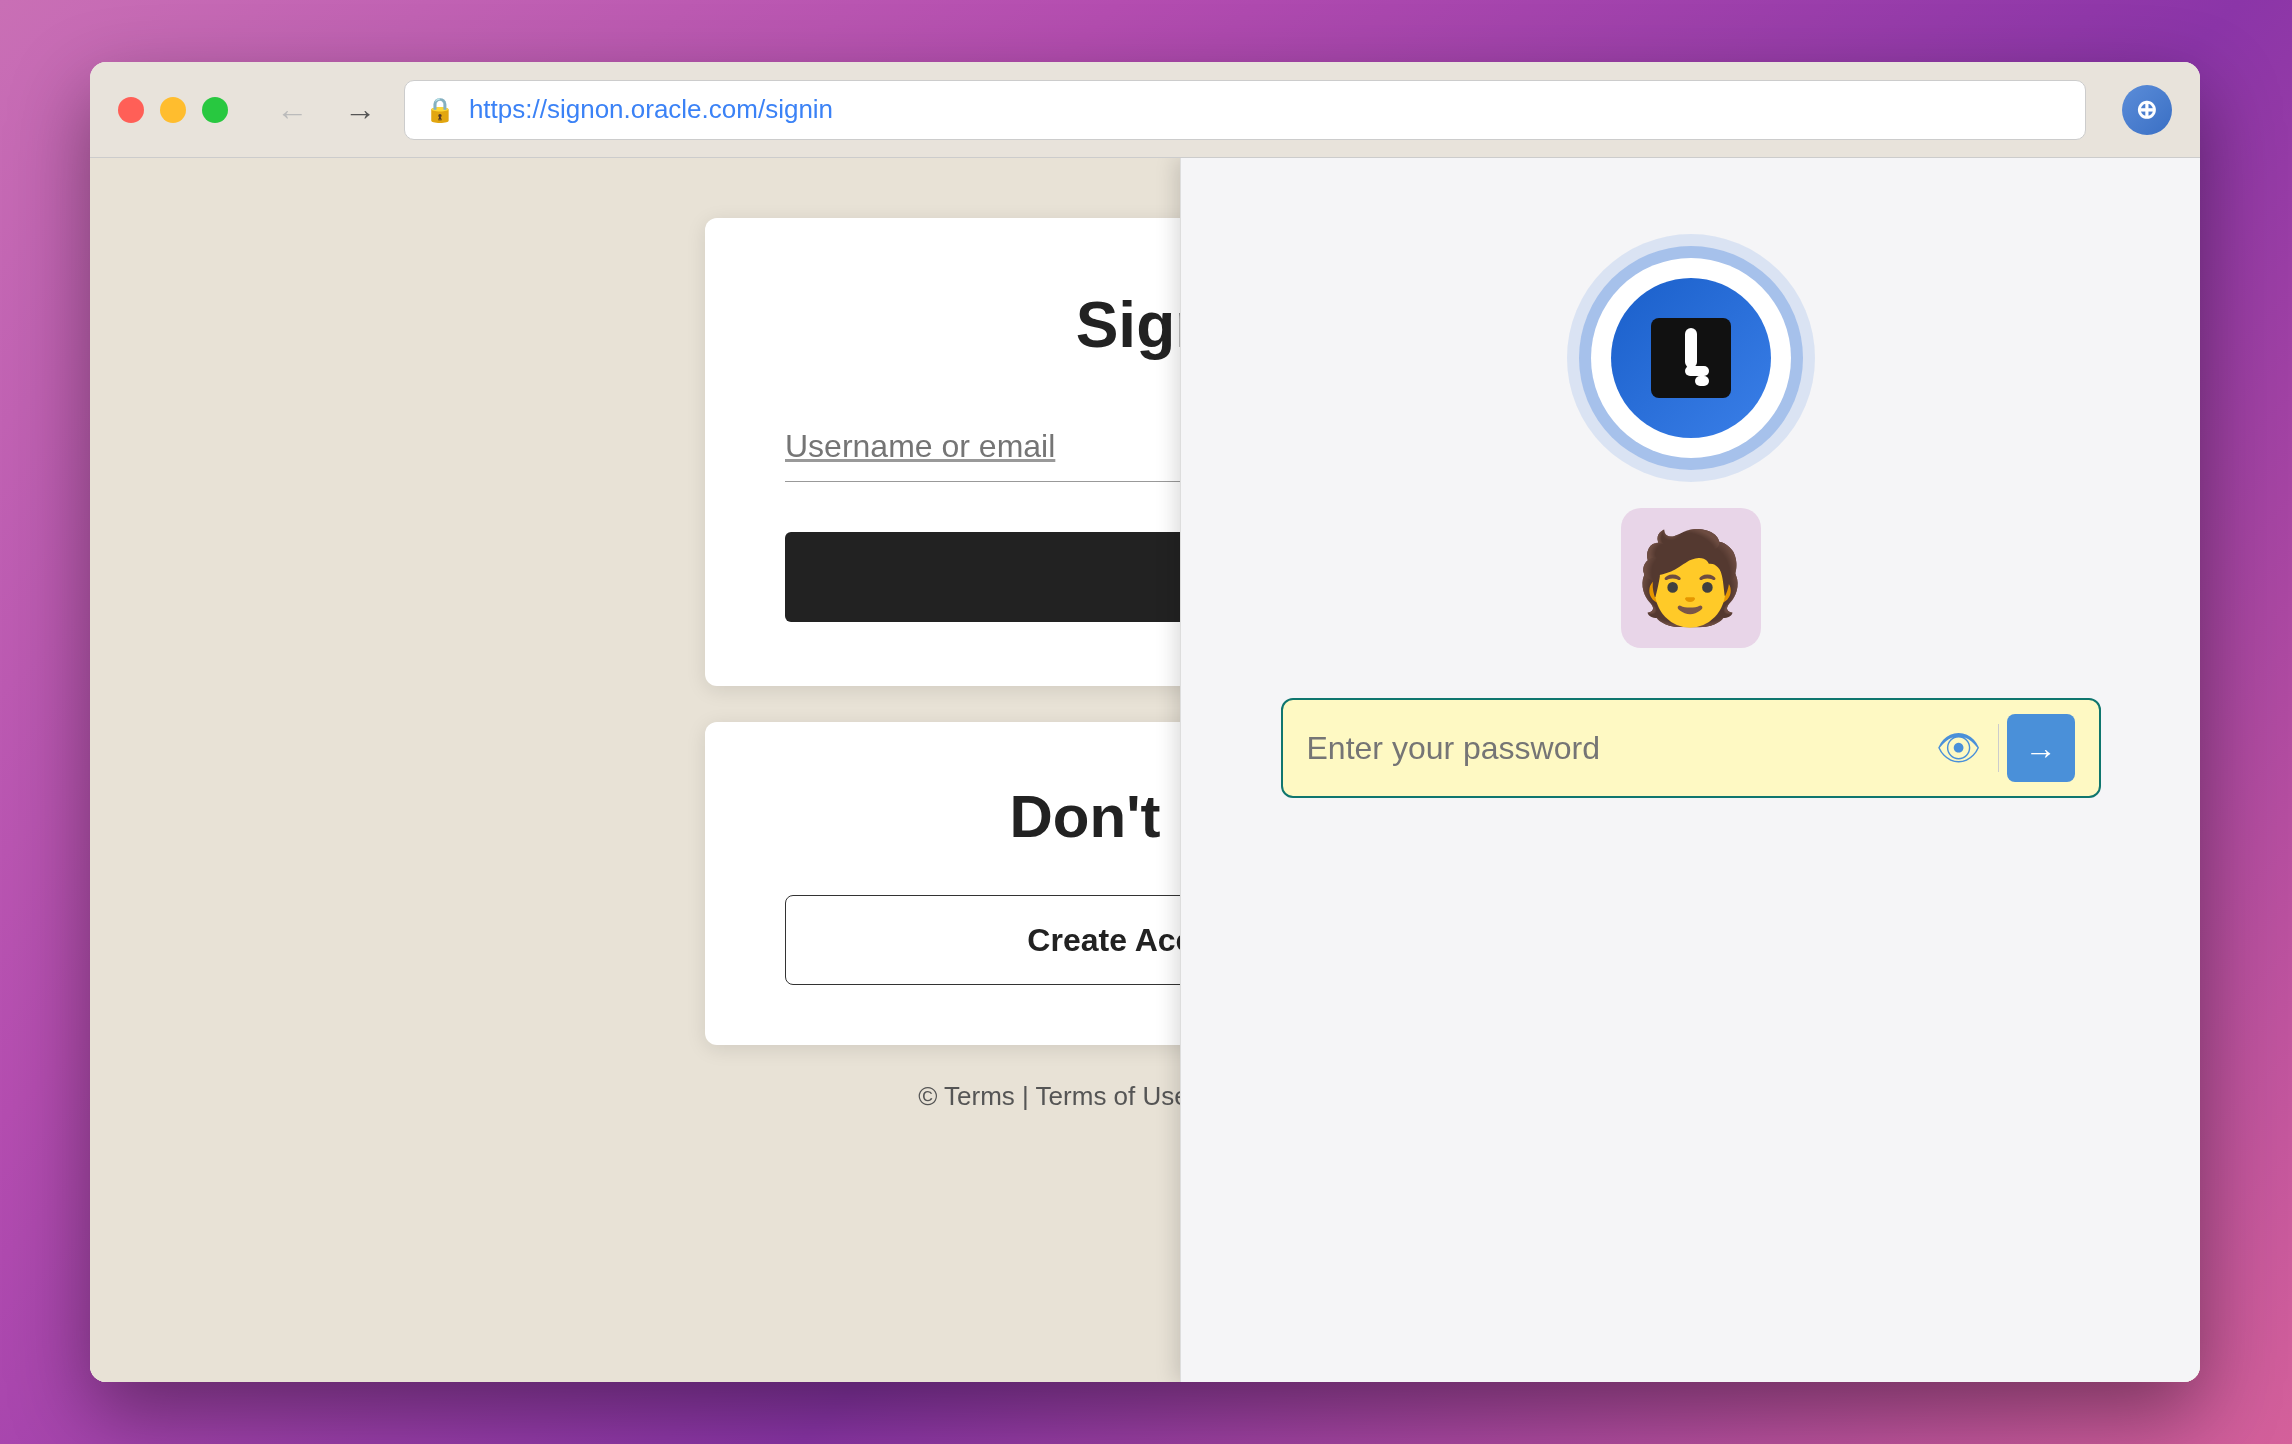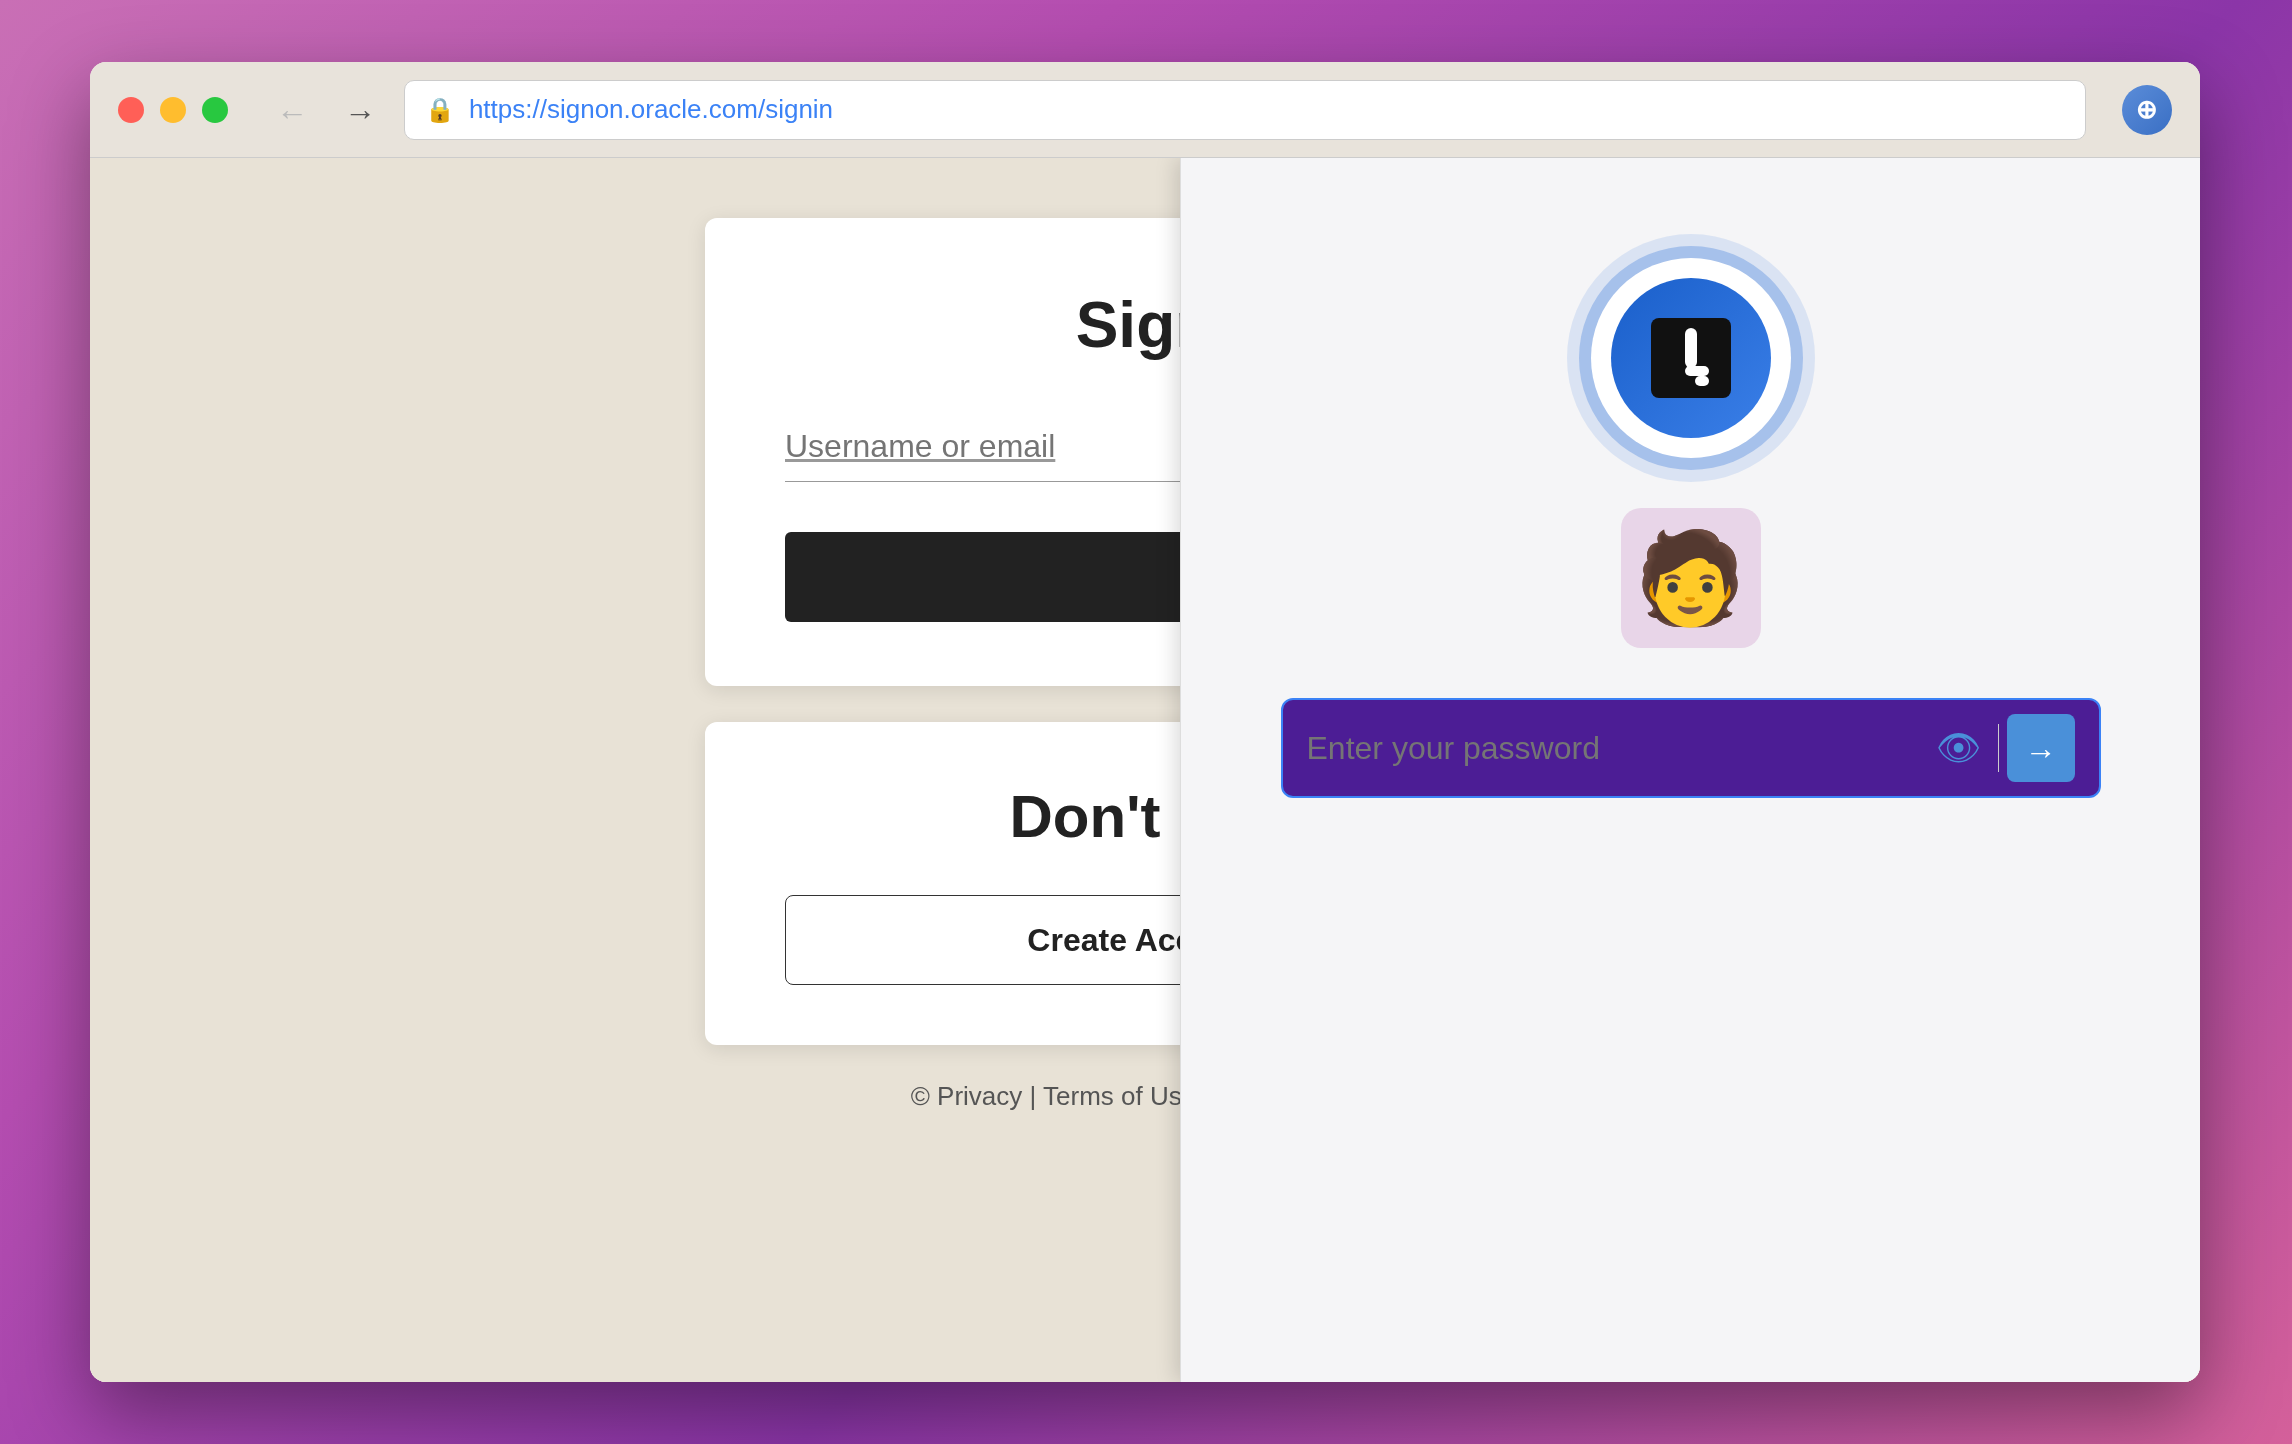--- a/index.html
+++ b/index.html
@@ -268,23 +268,23 @@
 
     .avatar-emoji {
       font-size: 90px;
       line-height: 1;
     }
 
     
     .password-field-container {
       width: 820px;
       height: 100px;
-      border: 2px solid #3b82f6;
+      border: 2px solid #0f766e;
       border-radius: 12px;
-      background: #4c1d95;
+      background: #fef9c3;
       display: flex;
       align-items: center;
       padding: 0 24px;
     }
 
     .password-input {
       flex: 1;
       border: none;
       outline: none;
       font-size: 32px;
@@ -355,21 +355,21 @@
         <input class="signin-input" type="text" placeholder="Username or email" style="">
         <button class="signin-button"></button>
       </div>
 
       <div class="create-card">
         <div class="dont-have-title">Don't hav</div>
         <button class="create-account-btn">Create Account</button>
       </div>
 
       <div class="footer-links">
-        <span>© Privacy</span>
+        <span>© Terms</span>
         <span> |  </span>
         <a href="#">Terms of Use</a>
         <span>  | </span>
         <a href="#">Privacy Policy</a>
       </div>
     </div>
 
     <div class="onepassword-overlay">
 
       <div class="onepassword-icon-wrapper">

